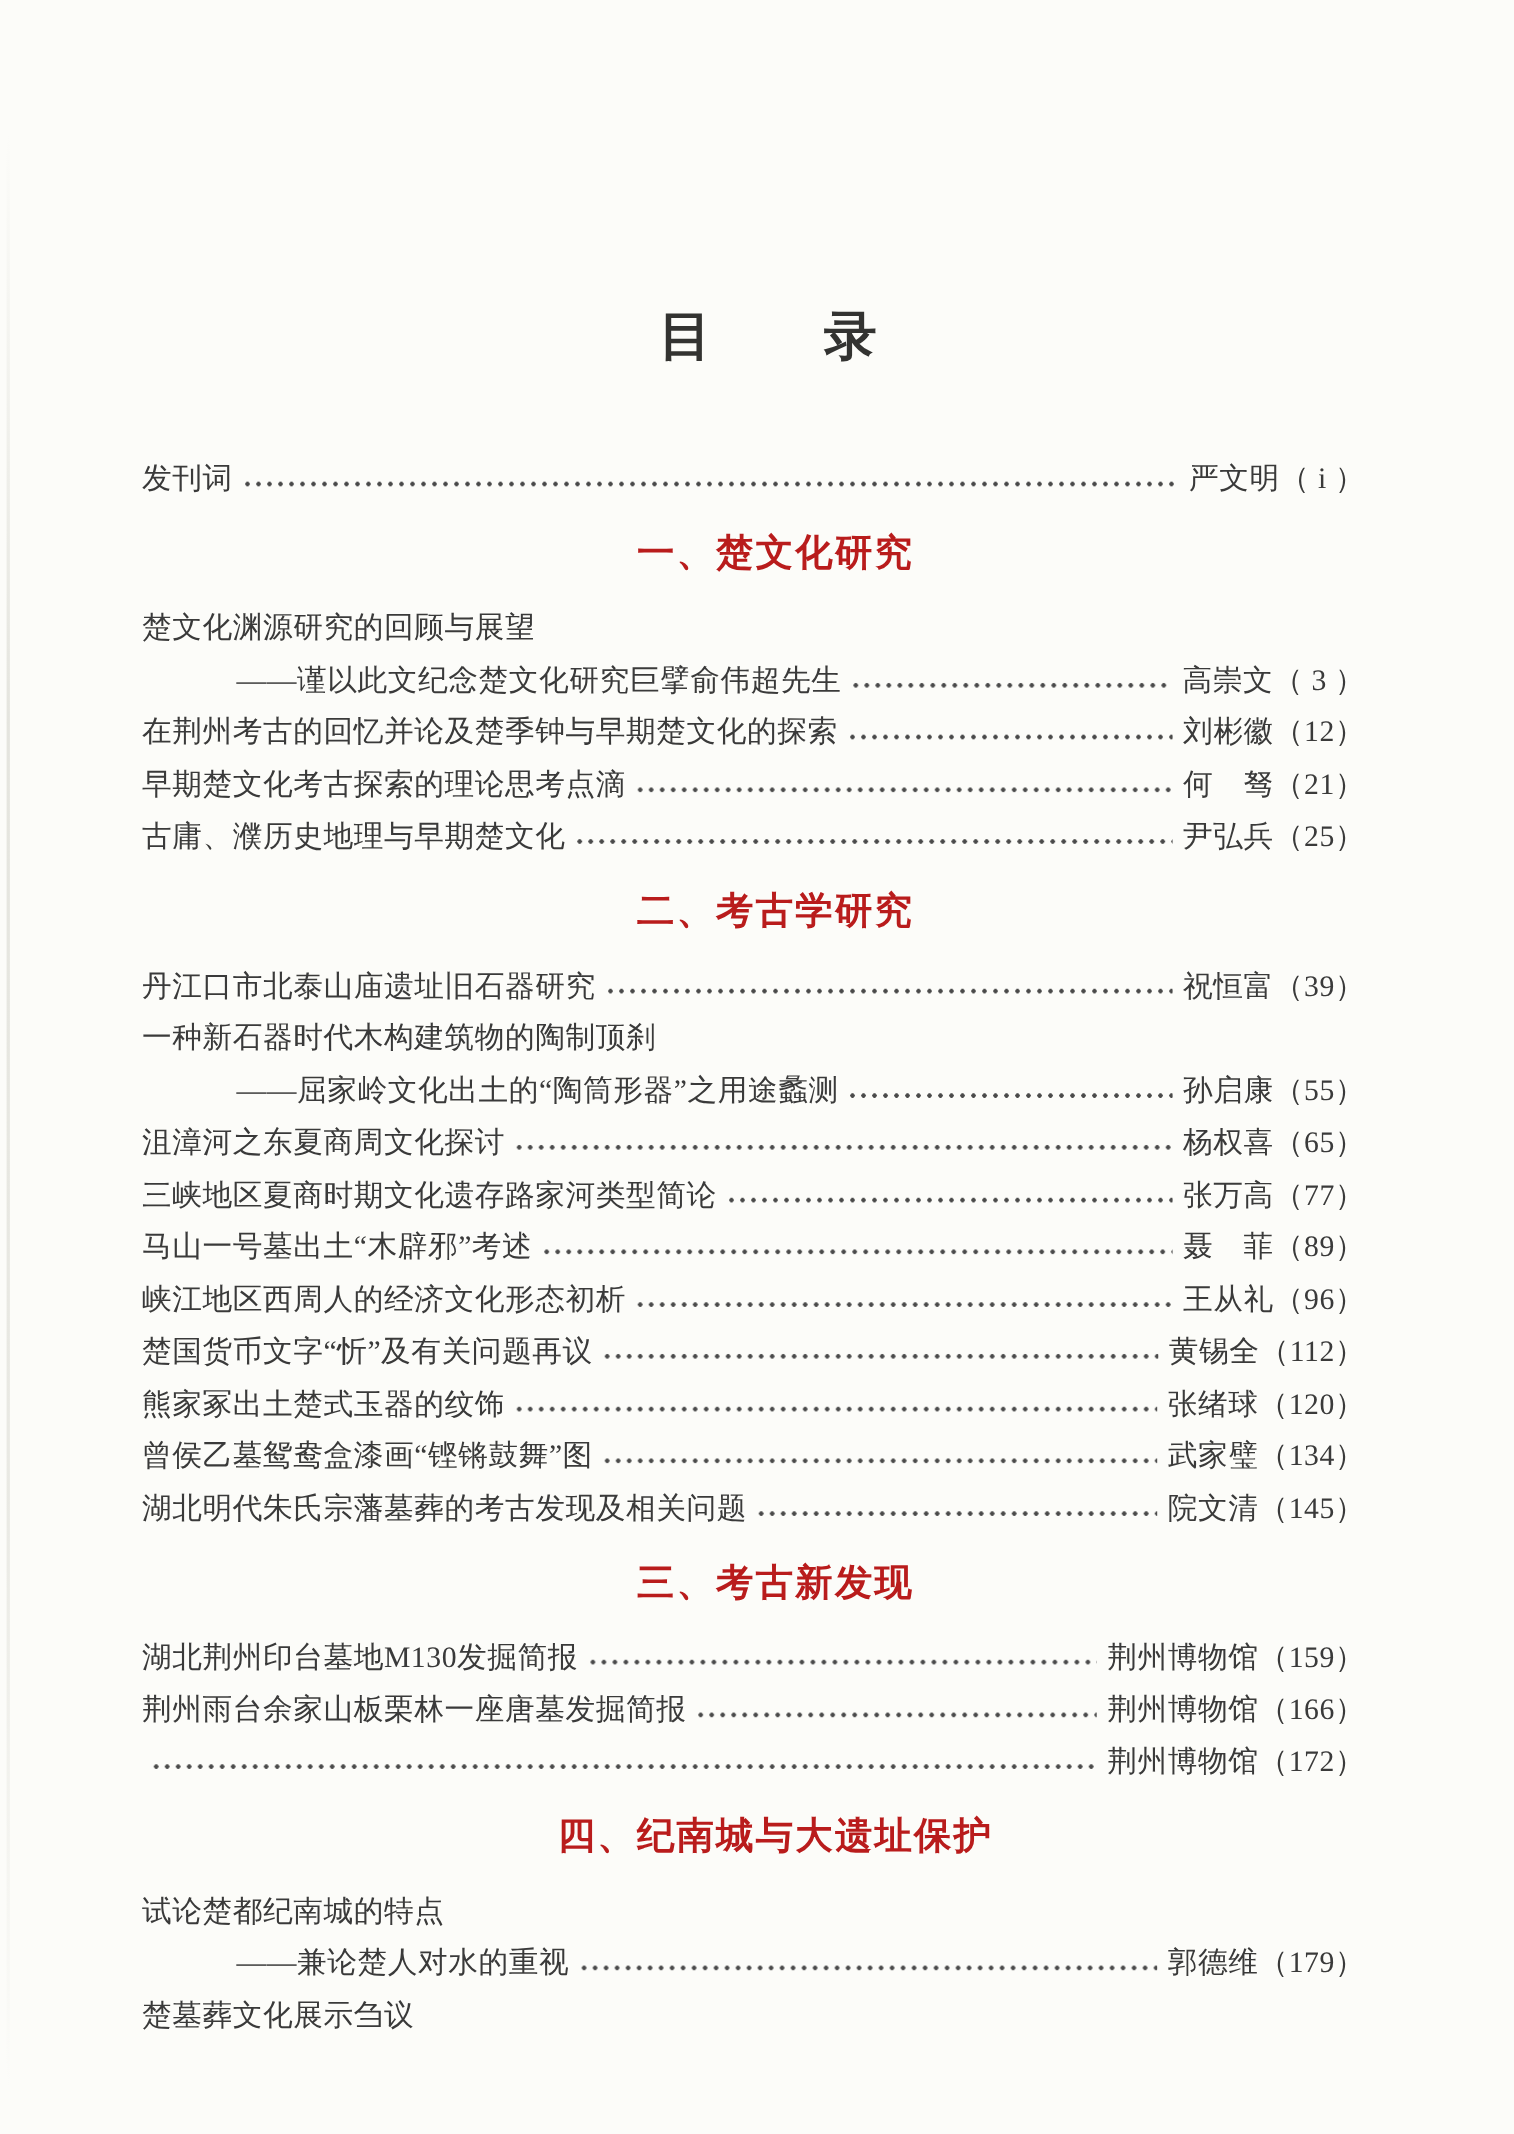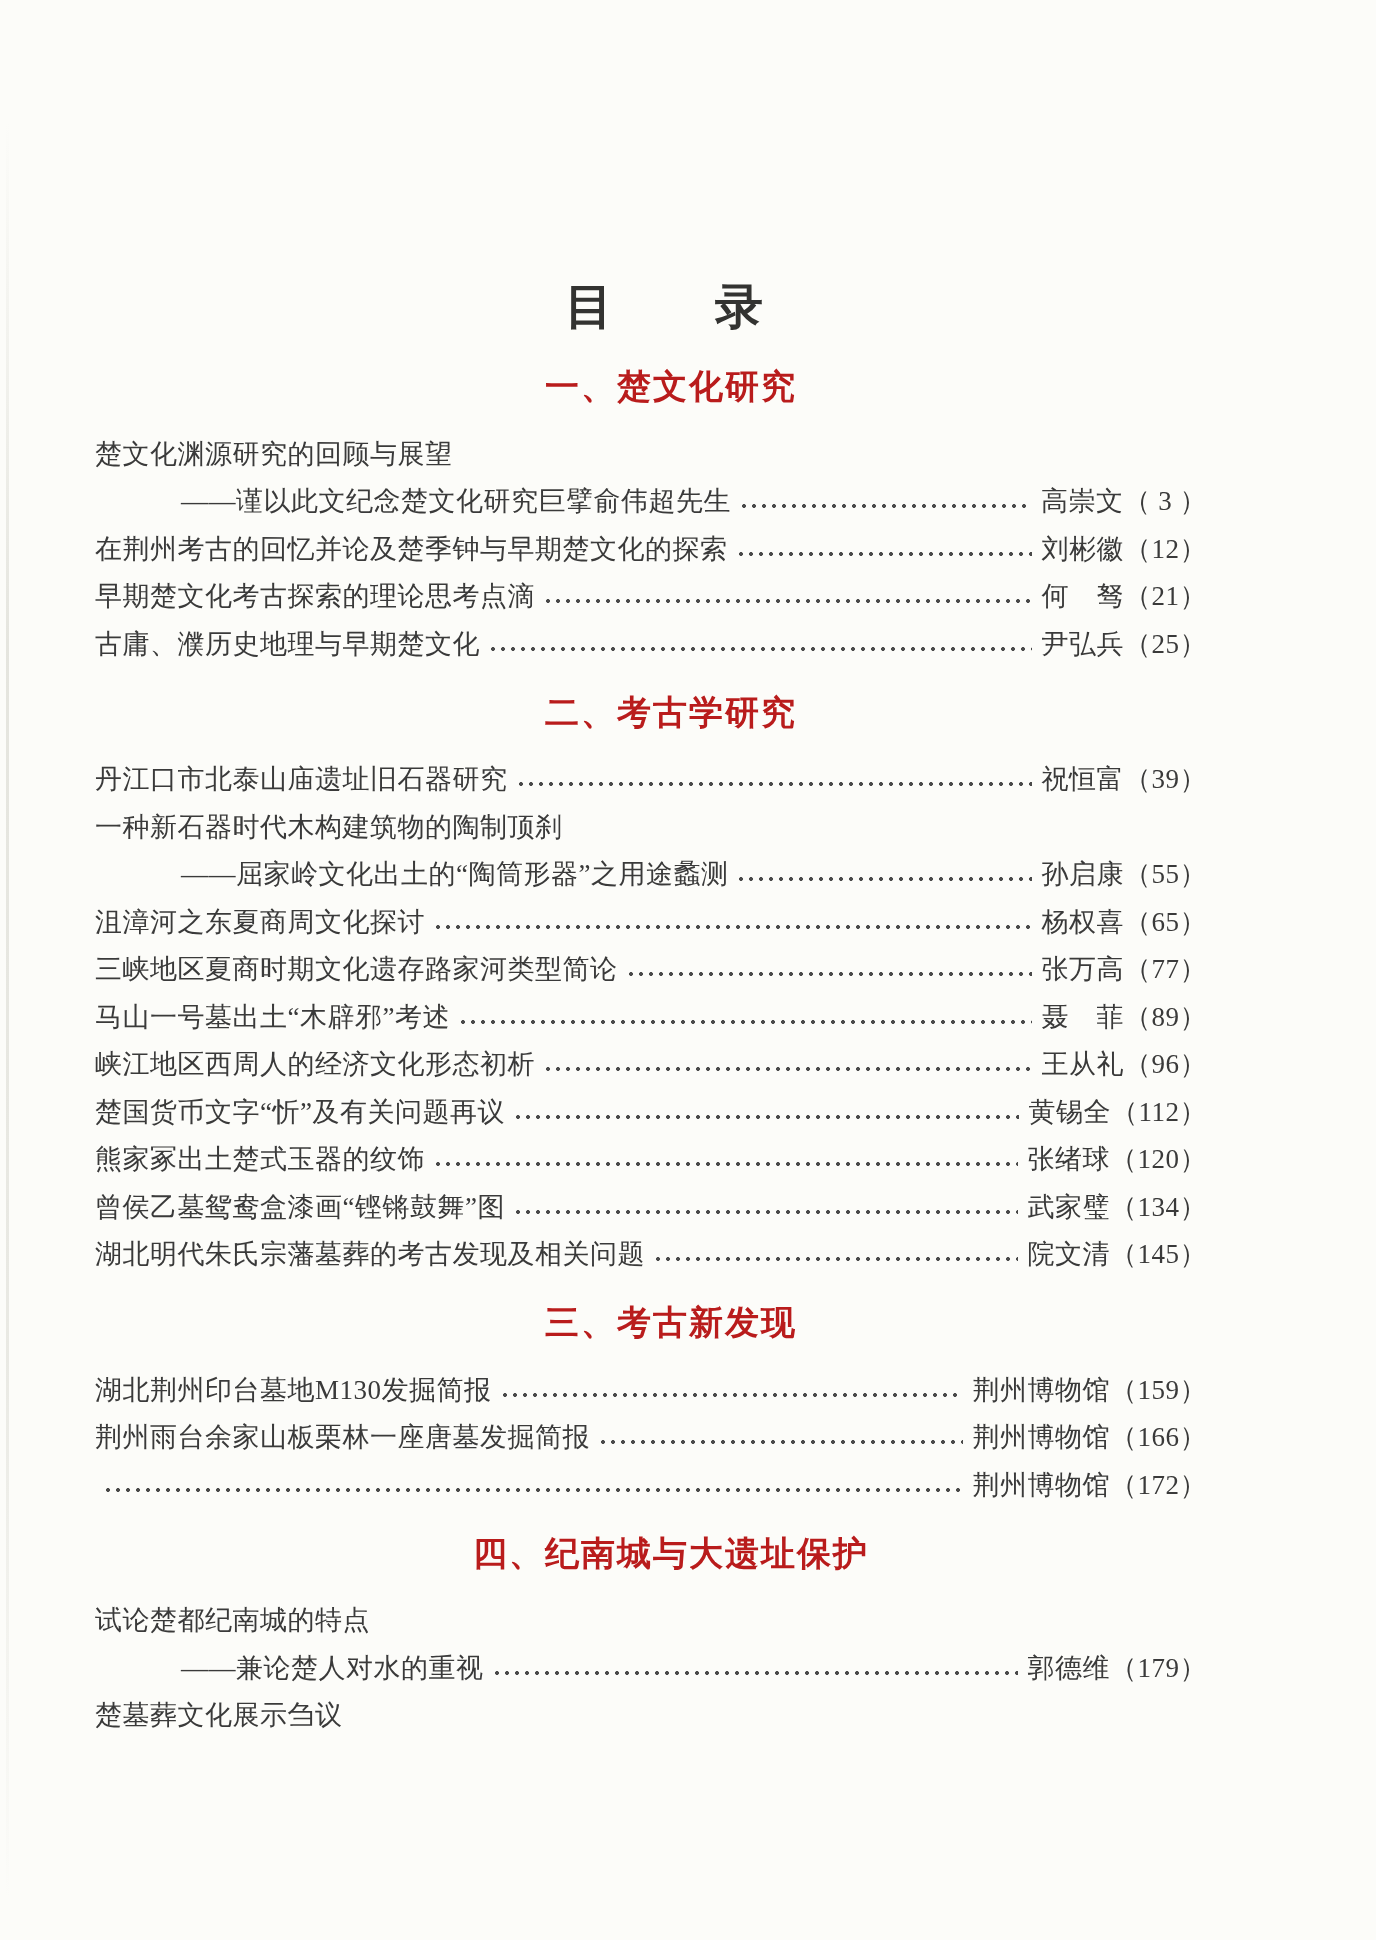--- a/index.html
+++ b/index.html
@@ -13,21 +13,21 @@
     overflow:hidden;
   }
   
   .page::before{
     content:"";
     position:absolute;left:6px;top:120px;bottom:40px;width:3px;
     background:linear-gradient(to bottom, rgba(190,190,178,0), rgba(185,185,172,.35) 30%, rgba(185,185,172,.28) 70%, rgba(190,190,178,0));
     pointer-events:none;
   }
   .content{
-    position:absolute;left:95px;top:0;width:1112px;
+    position:absolute;left:129px;top:0;width:1112px;
   }
   .title{
     margin:272px 0 0 0;
     height:70px;line-height:70px;
     text-align:center;
     transform:translateX(14px);
     font-size:48px;font-weight:bold;
     color:#333331;
     letter-spacing:2px;
   }
@@ -64,20 +64,26 @@
     letter-spacing:2px;
   }
 </style>
 </head>
 <body>
 
 <div class="page">
   <div class="content">
     <h1 class="title">目　　录</h1>
     <div class="rows" id="toc-rows">
+        <div class="row">
+          <span class="txt">发刊词</span>
+          <span class="leader"></span>
+          <span class="author">严文明</span>
+          <span class="pageno">（ i ）</span>
+        </div>
         <div class="sec">一、楚文化研究</div>
         <div class="row">
           <span class="txt">楚文化渊源研究的回顾与展望</span>
         </div>
         <div class="row indent">
           <span class="txt">——谨以此文纪念楚文化研究巨擘俞伟超先生</span>
           <span class="leader"></span>
           <span class="author">高崇文</span>
           <span class="pageno">（ 3 ）</span>
         </div>

